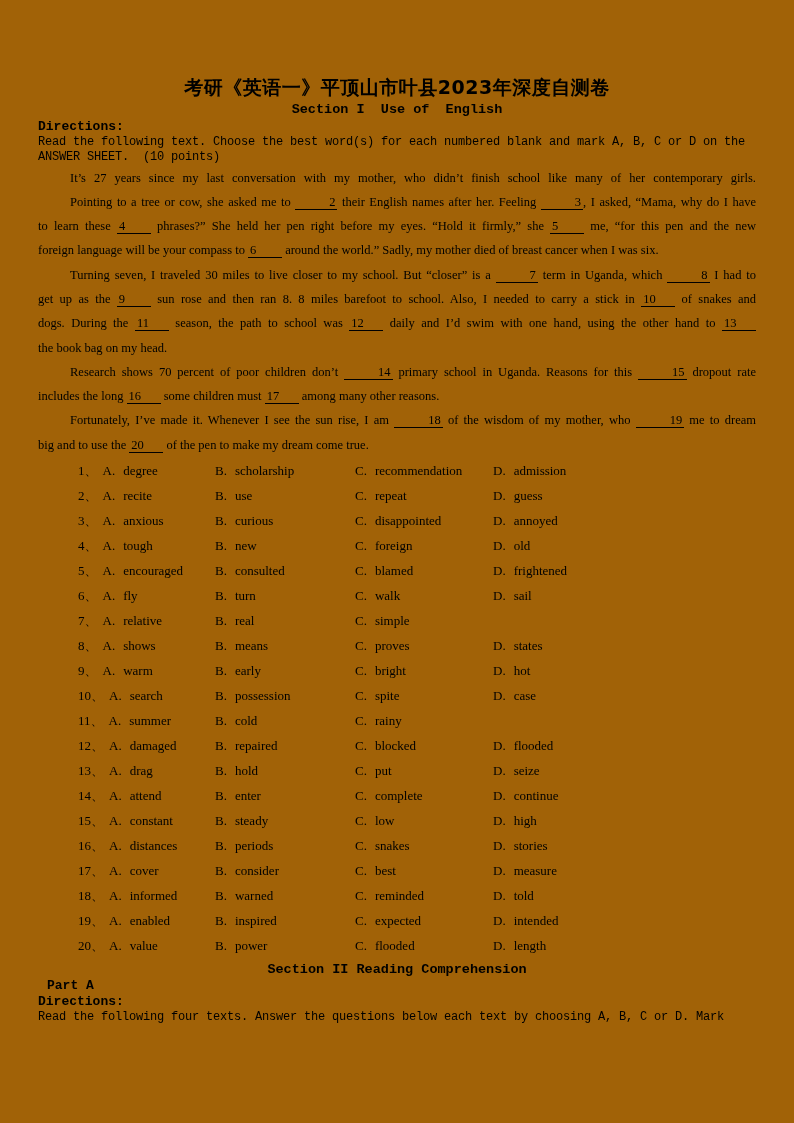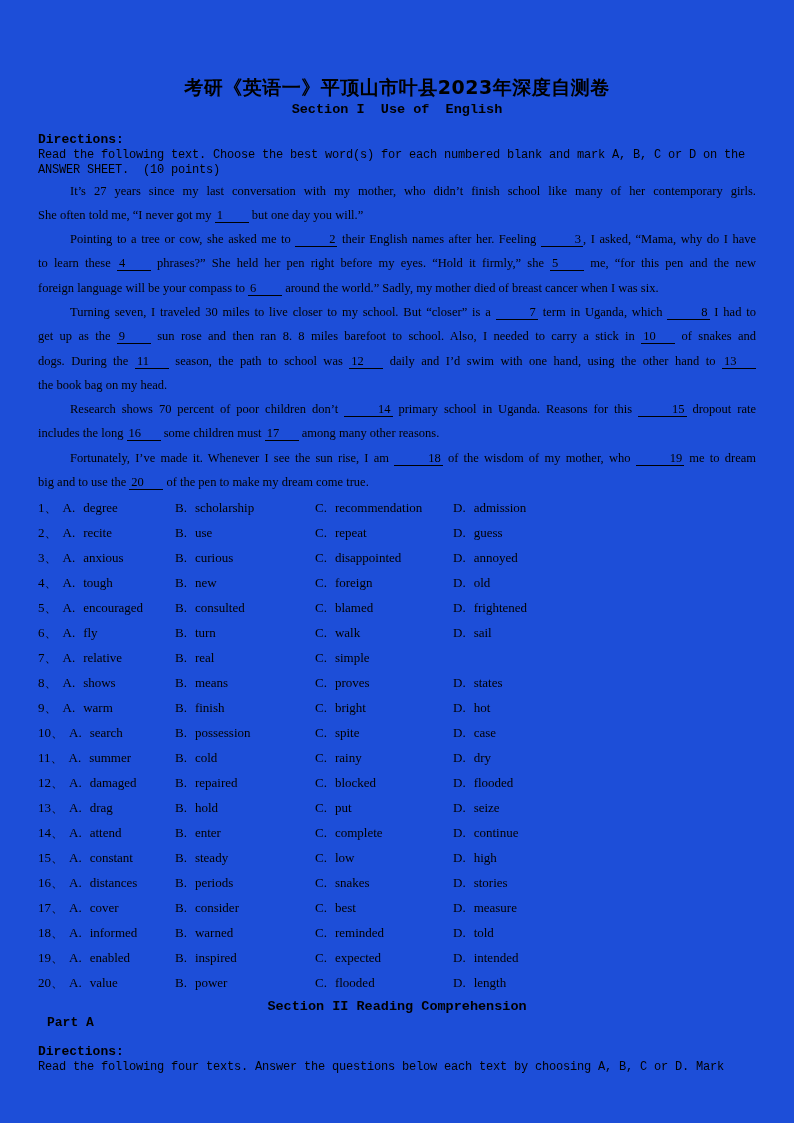--- a/index.html
+++ b/index.html
@@ -2,21 +2,21 @@
 <html><head>
 <meta charset="utf-8">
 <style>
   html, body { margin:0; padding:0; background:#ffffff; }
   .page {
     position:relative;
     width:794px; height:1123px;
     box-sizing:border-box;
     margin:0 auto;
     padding:76px 38px 0 38px;
-    background:#1d4ed8;
+    background:#a16207;
     color:#000;
     overflow:hidden;
     font-family:"Liberation Serif", serif;
   }
   .title {
     margin:0;
     font-family:"DejaVu Sans", sans-serif;
     font-weight:700;
     font-size:19px;
     line-height:22px;
@@ -31,21 +31,20 @@
     line-height:18px;
     text-align:center;
     white-space:pre;
   }
   .dir-label {
     font-family:"Liberation Mono", monospace;
     font-weight:700;
     font-size:13px;
     line-height:15.5px;
     white-space:pre;
-    margin-top:13px;
   }
   .dir-line {
     font-family:"Liberation Mono", monospace;
     font-size:12px;
     line-height:15.5px;
     letter-spacing:-0.2px;
     white-space:pre;
   }
   .para { margin:0; }
   .bline {
@@ -57,21 +56,21 @@
   .bline.noj { text-align-last:left; }
   .bline.indent { text-indent:32px; }
   .blank {
     display:inline-block;
     min-width:30px;
     padding:0 2px;
     text-align:center;
     border-bottom:1px solid #000;
     line-height:14px;
   }
-  #questions { margin-top:1px; }
+  #questions { margin-top:1px;margin-left:40px; }
   .q-row {
     display:grid;
     grid-template-columns:137px 140px 138px auto;
     font-size:13px;
     line-height:25px;
     height:25px;
   }
   .q-cell { white-space:nowrap; overflow:visible; }
   .q-num { margin-right:5px; }
   .q-letter { margin-right:8px; }
@@ -100,21 +99,20 @@
   <h1 class="title">考研《英语一》平顶山市叶县2023年深度自测卷</h1>
   <div class="sec-heading">Section I  Use of  English</div>
   <div class="dir-label">Directions:</div>
   <div id="dir1-lines">
       <div class="dir-line">Read the following text. Choose the best word(s) for each numbered blank and mark A, B, C or D on the</div>
       <div class="dir-line">ANSWER SHEET.  (10 points)</div>
     </div>
   <div id="cloze">
       <div class="para">
         <div class="bline indent">It’s 27 years since my last conversation with my mother, who didn’t finish school like many of her contemporary girls.</div>
-        <div class="bline noj">She often told me, “I never got my <span class="blank">1</span> but one day you will.”</div>
       </div>
       <div class="para">
         <div class="bline indent">Pointing to a tree or cow, she asked me to <span class="blank">2</span> their English names after her. Feeling <span class="blank">3</span>, I asked, “Mama, why do I have</div>
         <div class="bline">to learn these <span class="blank">4</span> phrases?” She held her pen right before my eyes. “Hold it firmly,” she <span class="blank">5</span> me, “for this pen and the new</div>
         <div class="bline noj">foreign language will be your compass to <span class="blank">6</span> around the world.” Sadly, my mother died of breast cancer when I was six.</div>
       </div>
       <div class="para">
         <div class="bline indent">Turning seven, I traveled 30 miles to live closer to my school. But “closer” is a <span class="blank">7</span> term in Uganda, which <span class="blank">8</span> I had to</div>
         <div class="bline">get up as the <span class="blank">9</span> sun rose and then ran 8. 8 miles barefoot to school. Also, I needed to carry a stick in <span class="blank">10</span> of snakes and</div>
         <div class="bline">dogs. During the <span class="blank">11</span> season, the path to school was <span class="blank">12</span> daily and I’d swim with one hand, using the other hand to <span class="blank">13</span></div>
@@ -172,35 +170,34 @@
         <div class="q-cell"><span class="q-letter">C.</span><span class="q-word">simple</span></div>
       </div>
       <div class="q-row">
         <div class="q-cell"><span class="q-num">8、</span><span class="q-letter">A.</span><span class="q-word">shows</span></div>
         <div class="q-cell"><span class="q-letter">B.</span><span class="q-word">means</span></div>
         <div class="q-cell"><span class="q-letter">C.</span><span class="q-word">proves</span></div>
         <div class="q-cell"><span class="q-letter">D.</span><span class="q-word">states</span></div>
       </div>
       <div class="q-row">
         <div class="q-cell"><span class="q-num">9、</span><span class="q-letter">A.</span><span class="q-word">warm</span></div>
-        <div class="q-cell"><span class="q-letter">B.</span><span class="q-word">finish</span></div>
+        <div class="q-cell"><span class="q-letter">B.</span><span class="q-word">early</span></div>
         <div class="q-cell"><span class="q-letter">C.</span><span class="q-word">bright</span></div>
         <div class="q-cell"><span class="q-letter">D.</span><span class="q-word">hot</span></div>
       </div>
       <div class="q-row">
         <div class="q-cell"><span class="q-num">10、</span><span class="q-letter">A.</span><span class="q-word">search</span></div>
         <div class="q-cell"><span class="q-letter">B.</span><span class="q-word">possession</span></div>
         <div class="q-cell"><span class="q-letter">C.</span><span class="q-word">spite</span></div>
         <div class="q-cell"><span class="q-letter">D.</span><span class="q-word">case</span></div>
       </div>
       <div class="q-row">
         <div class="q-cell"><span class="q-num">11、</span><span class="q-letter">A.</span><span class="q-word">summer</span></div>
         <div class="q-cell"><span class="q-letter">B.</span><span class="q-word">cold</span></div>
         <div class="q-cell"><span class="q-letter">C.</span><span class="q-word">rainy</span></div>
-        <div class="q-cell"><span class="q-letter">D.</span><span class="q-word">dry</span></div>
       </div>
       <div class="q-row">
         <div class="q-cell"><span class="q-num">12、</span><span class="q-letter">A.</span><span class="q-word">damaged</span></div>
         <div class="q-cell"><span class="q-letter">B.</span><span class="q-word">repaired</span></div>
         <div class="q-cell"><span class="q-letter">C.</span><span class="q-word">blocked</span></div>
         <div class="q-cell"><span class="q-letter">D.</span><span class="q-word">flooded</span></div>
       </div>
       <div class="q-row">
         <div class="q-cell"><span class="q-num">13、</span><span class="q-letter">A.</span><span class="q-word">drag</span></div>
         <div class="q-cell"><span class="q-letter">B.</span><span class="q-word">hold</span></div>

